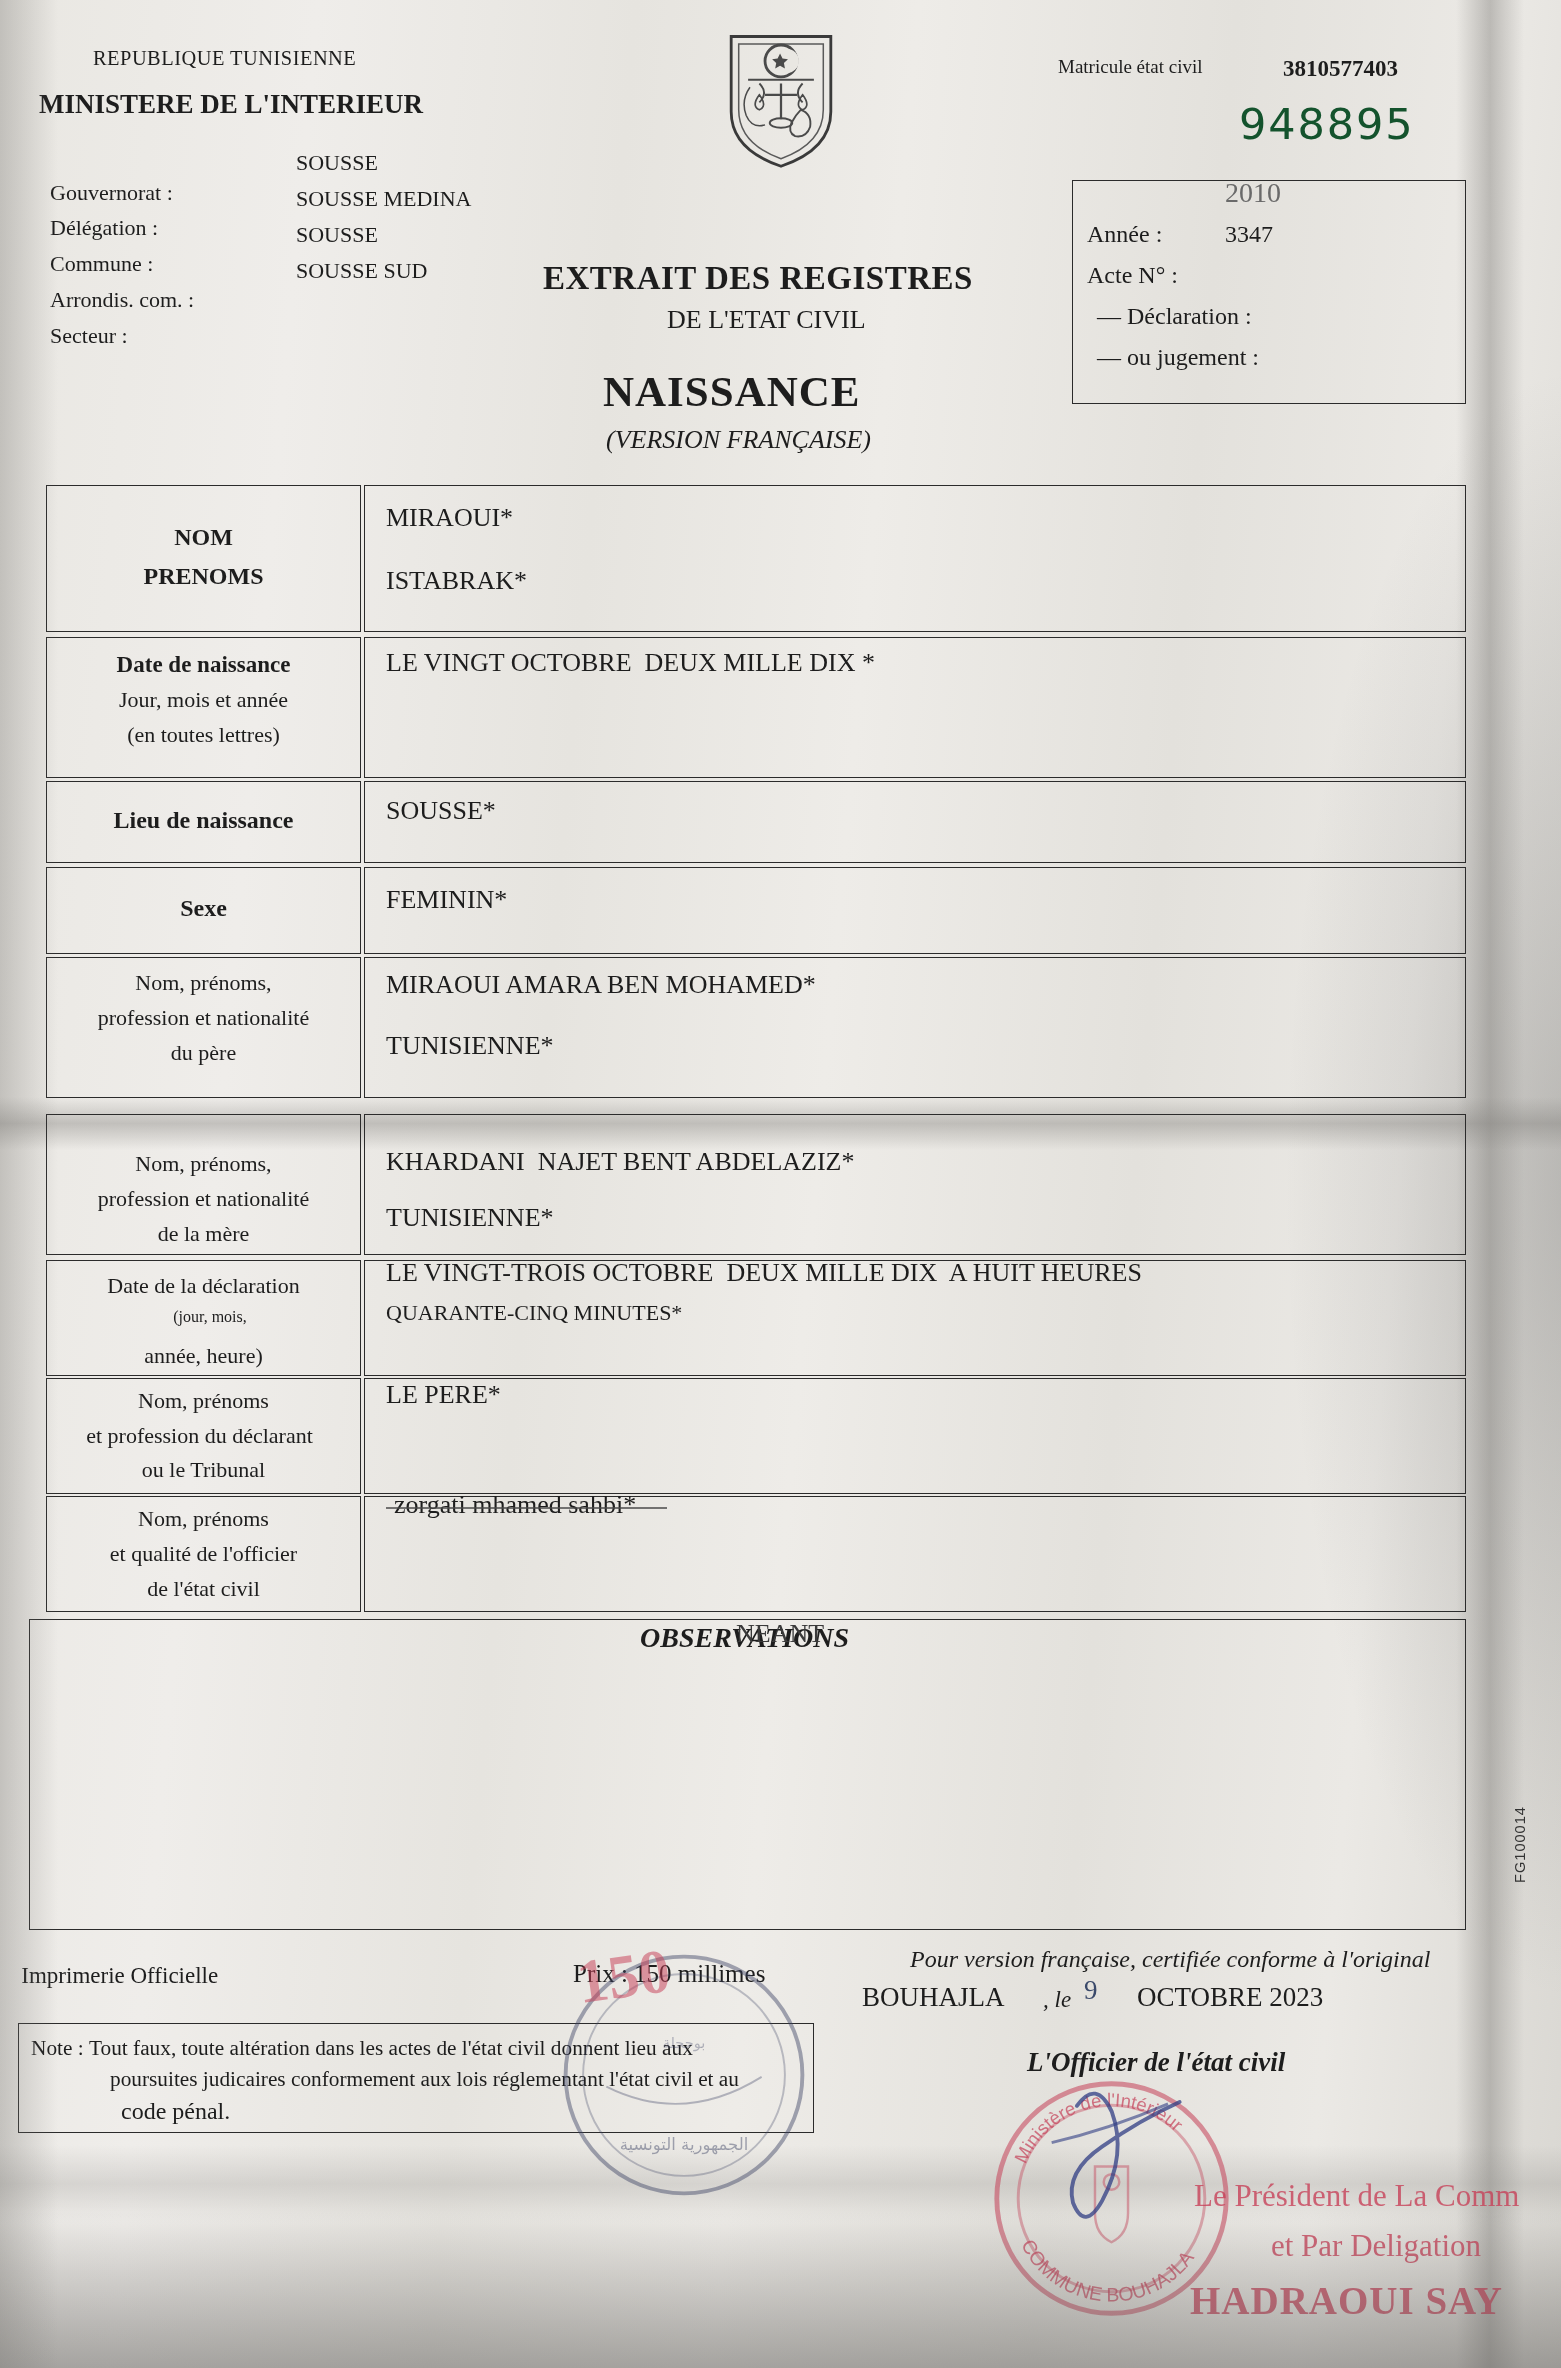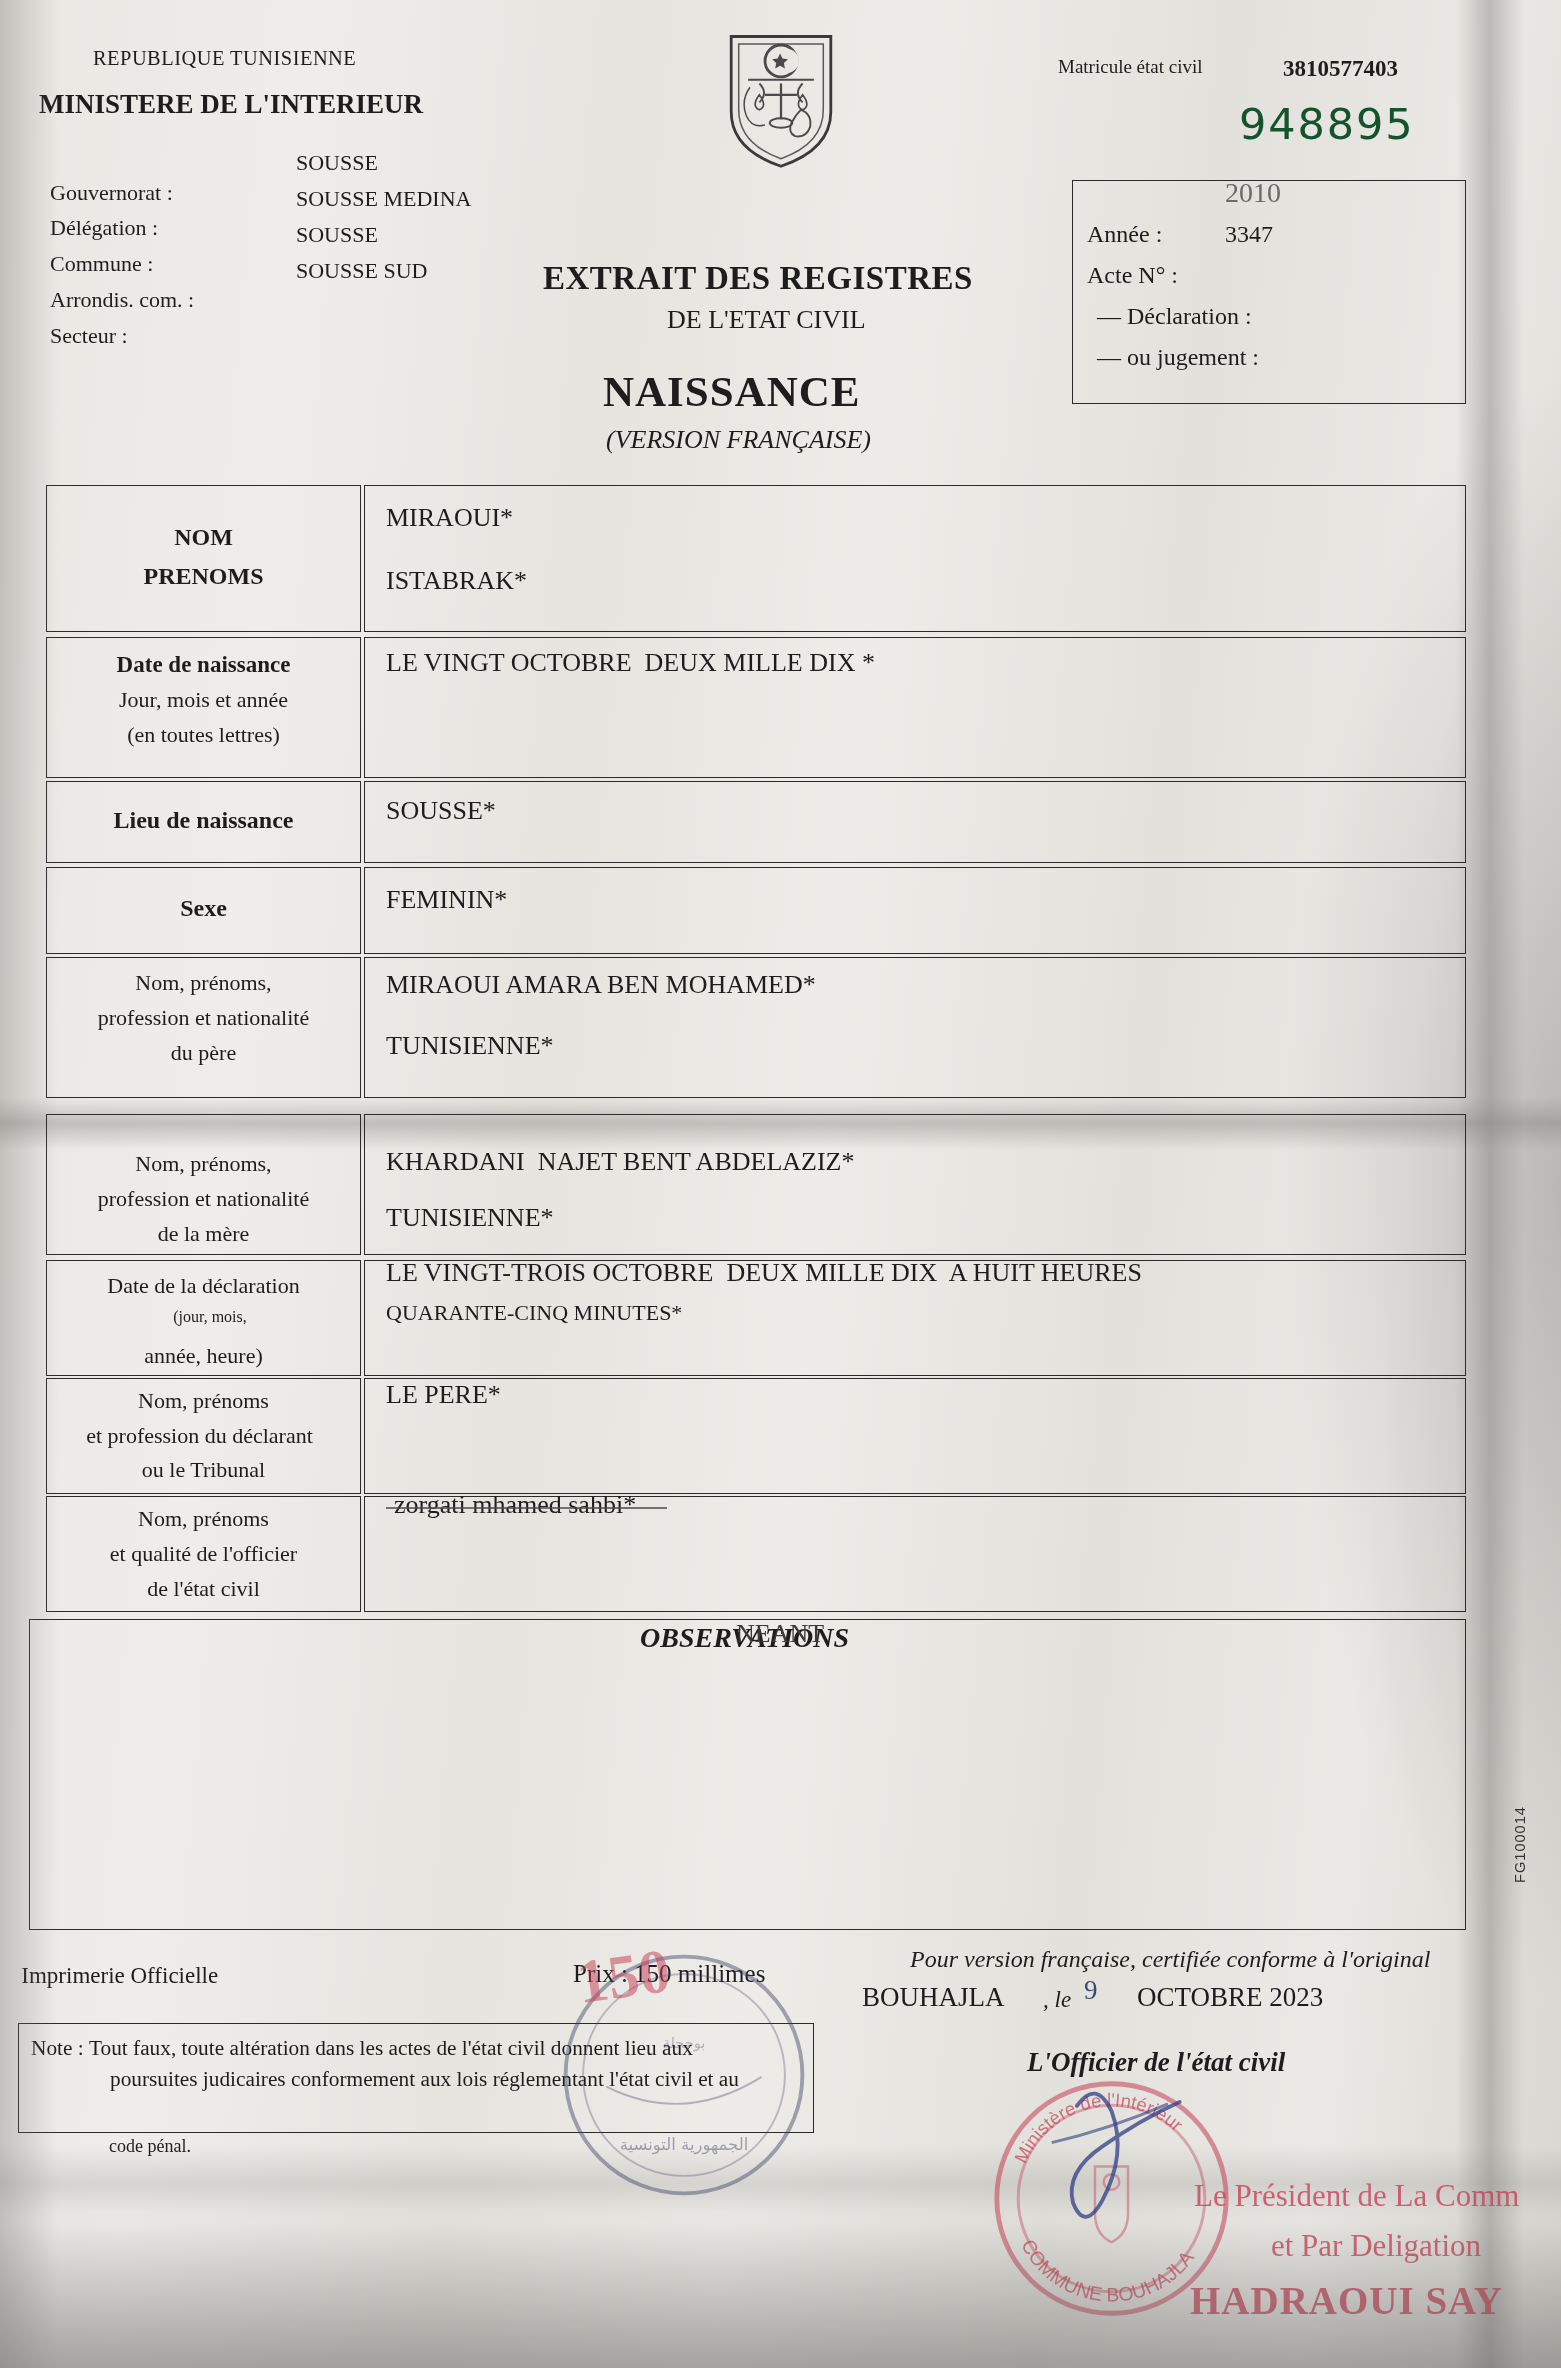--- a/index.html
+++ b/index.html
@@ -238,21 +238,21 @@
     <div class="t serif" style="left:862px; top:1982px; font-size:27px;">BOUHAJLA</div>
     <div class="t serif i" style="left:1043px; top:1987px; font-size:23px;">, le</div>
     <div class="t serif" style="left:1084px; top:1975px; font-size:27px; color:#3b4a6b;">9</div>
     <div class="t serif" style="left:1137px; top:1982px; font-size:27px;">OCTOBRE 2023</div>
     <div class="t serif b i" style="left:1027px; top:2047px; font-size:27px;">L'Officier de l'état civil</div>
 
     <div class="box thin" style="left:17.5px; top:2023px; width:796px; height:110px;"></div>
     <div class="t serif" style="left:31px; top:2036px; font-size:21.3px;">Note :</div>
     <div class="t serif" style="left:89px; top:2036px; font-size:21.3px;">Tout faux, toute altération dans les actes de l'état civil donnent lieu aux</div>
     <div class="t serif" style="left:110px; top:2067px; font-size:21.3px;">poursuites judicaires conformement aux lois réglementant l'état civil et au</div>
-    <div class="t serif" style="left:109px; top:2098px; font-size:18px;margin-top:38px;">code pénal.</div>
+    <div class="t serif" style="left:121px; top:2098px; font-size:24px;">code pénal.</div>
 
     <svg class="stamp" style="left:553px; top:1941px; width:262px; height:267px;" viewBox="0 0 270 275">
       <circle cx="135" cy="138" r="122" fill="none" stroke="rgba(60,66,100,0.45)" stroke-width="4"></circle>
       <circle cx="135" cy="138" r="104" fill="none" stroke="rgba(60,66,100,0.30)" stroke-width="2"></circle>
       <path d="M55 150 q80 40 160 -10" fill="none" stroke="rgba(60,66,100,0.35)" stroke-width="2"></path>
       <text x="135" y="215" text-anchor="middle" font-family="DejaVu Sans, sans-serif" font-size="17" fill="rgba(60,66,100,0.45)">الجمهورية التونسية</text>
       <text x="135" y="110" text-anchor="middle" font-family="DejaVu Sans, sans-serif" font-size="15" fill="rgba(60,66,100,0.35)">بوحجلة</text>
     </svg>
 
     <div class="stamp-txt b" style="left:577px; top:1941px; font-size:62px; transform:rotate(-8deg); opacity:.65;">150</div>

